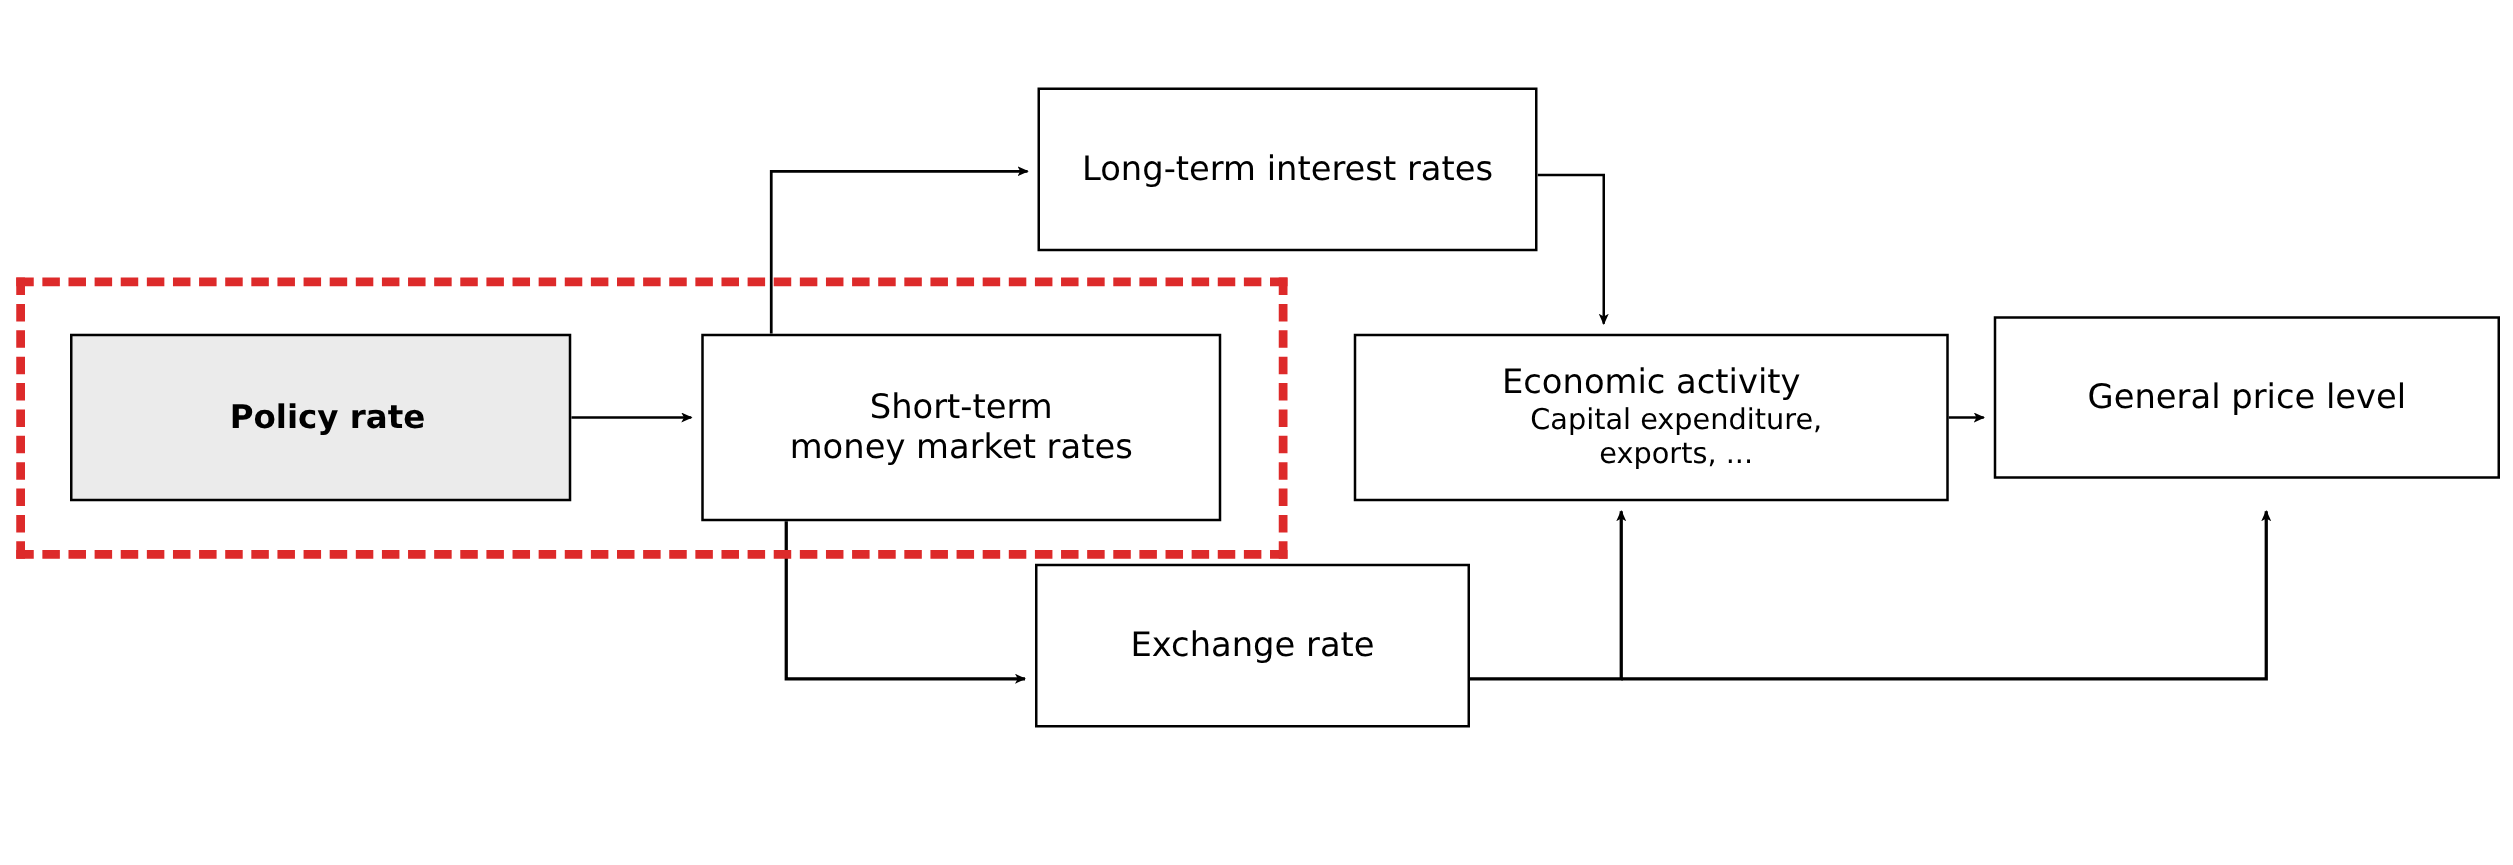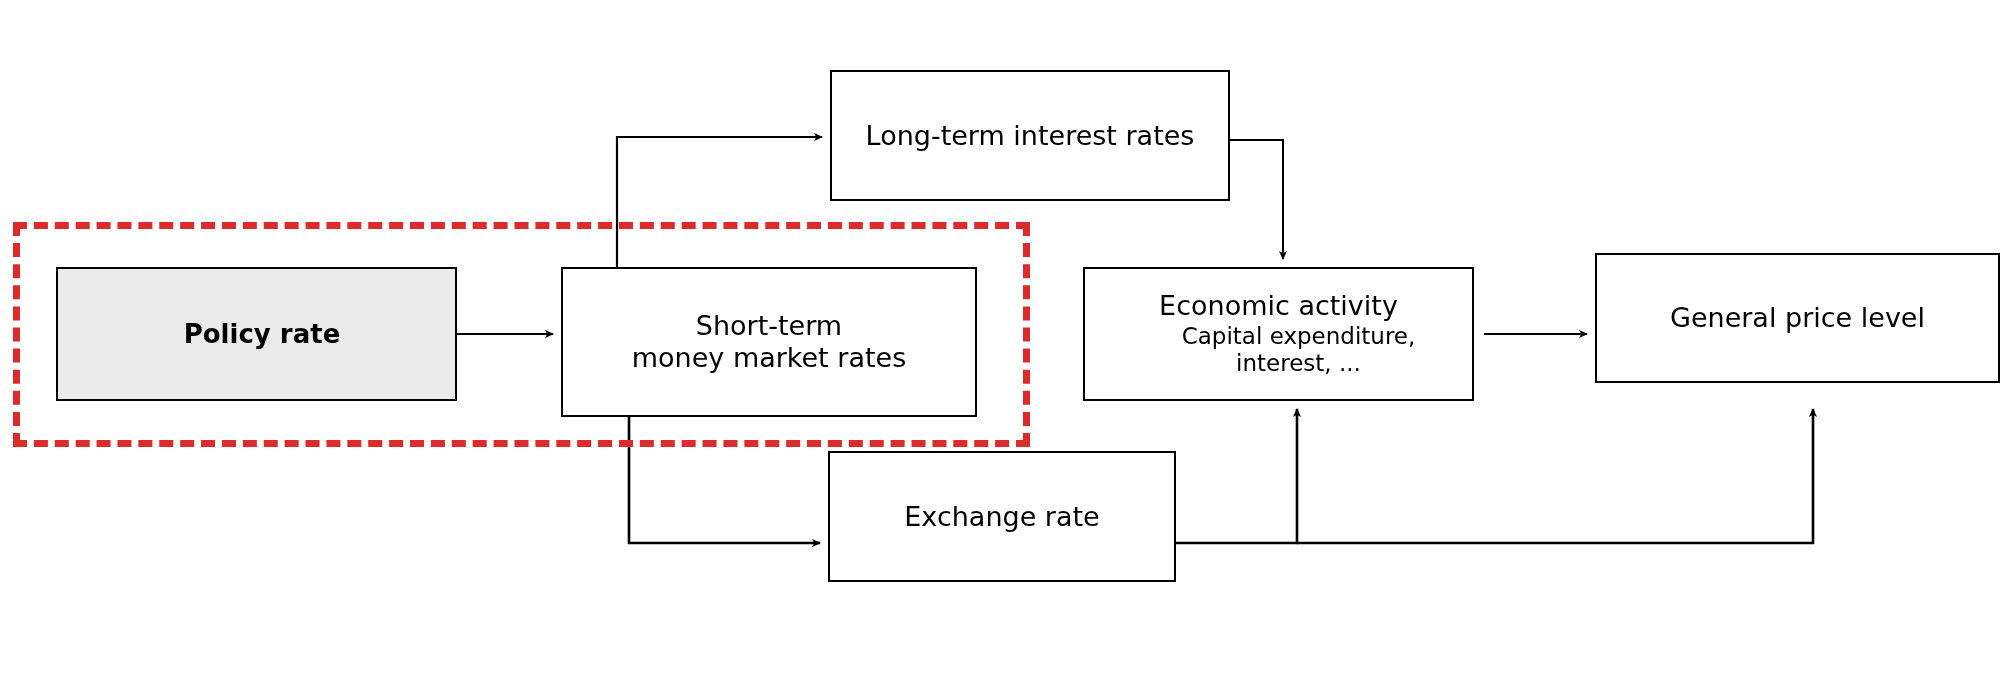--- a/index.html
+++ b/index.html
@@ -75,21 +75,21 @@
   }
   #node-exchange-rate {
     left: 828px;
     top: 451px;
     width: 348px;
     height: 131px;
   }
   #node-economic-activity {
     left: 1083px;
     top: 267px;
-    width: 391px;
+    width: 476px;
     height: 134px;
   }
   #node-economic-activity .line-main {
     font-size: 27px;
     margin-bottom: 1px;
   }
   #node-general-price {
     left: 1595px;
     top: 253px;
     width: 405px;
@@ -148,20 +148,20 @@
     <span class="line-main">Long-term interest rates</span>
   </div>
 
   <div class="node" id="node-exchange-rate">
     <span class="line-main">Exchange rate</span>
   </div>
 
   <div class="node" id="node-economic-activity">
     <span class="line-main">Economic activity</span>
     <span class="line-sub">Capital expenditure,</span>
-    <span class="line-sub">interest, ...</span>
+    <span class="line-sub">exports, ...</span>
   </div>
 
   <div class="node" id="node-general-price">
     <span class="line-main">General price level</span>
   </div>
 
 </div>
 
 </body></html>

